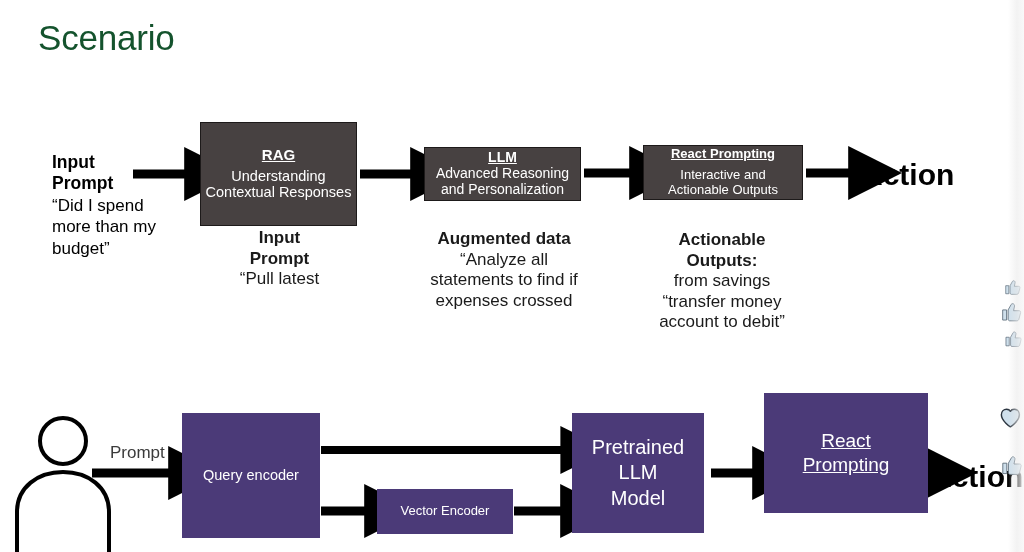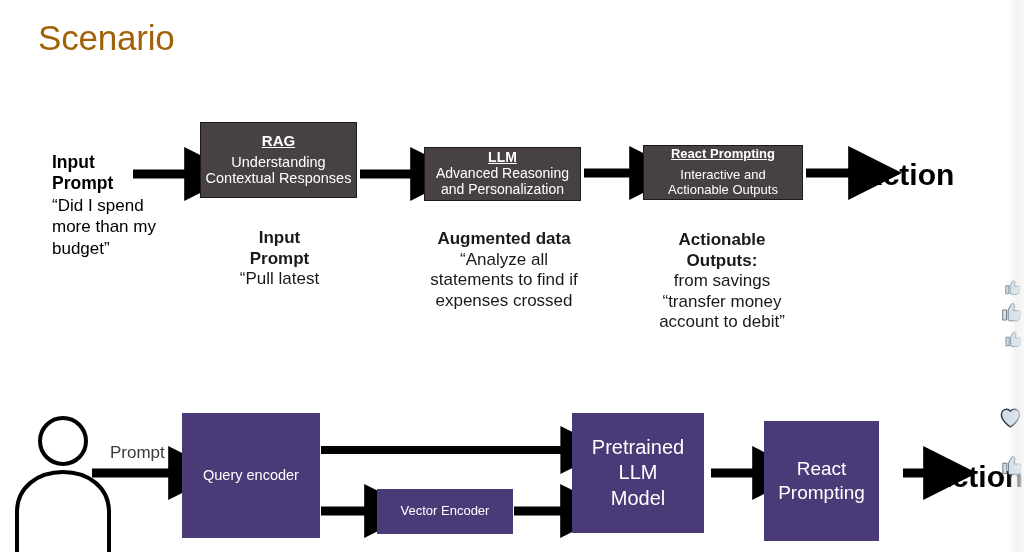--- a/index.html
+++ b/index.html
@@ -23,21 +23,21 @@
     background: #ffffff;
   }
   
   #slide-title {
     position: absolute;
     left: 38px;
     top: 18px;
     font-size: 35px;
     font-weight: 400;
     letter-spacing: -0.2px;
-    color: #a16207;
+    color: #14532d;
     white-space: nowrap;
   }
   
   .proc-box {
     position: absolute;
     box-sizing: border-box;
     display: flex;
     flex-direction: column;
     align-items: center;
     justify-content: center;
@@ -54,21 +54,21 @@
   .box-title {
     font-weight: 700;
     text-decoration: underline;
     line-height: 1.12;
   }
   .box-sub {
     font-weight: 400;
     line-height: 1.14;
   }
   
-  #rag-box { left: 200px; top: 122px; width: 157px; height: 76px; }
+  #rag-box { left: 200px; top: 122px; width: 157px; height: 104px; }
   #rag-box .box-title { font-size: 15px; margin-bottom: 4px; }
   #rag-box .box-sub { font-size: 14.5px; }
   #llm-box { left: 424px; top: 147px; width: 157px; height: 54px; }
   #llm-box .box-title { font-size: 14px; margin-bottom: 1px; }
   #llm-box .box-sub { font-size: 14px; }
   #react-box { left: 643px; top: 145px; width: 160px; height: 55px; }
   #react-box .box-title { font-size: 13px; margin-bottom: 7px; }
   #react-box .box-sub { font-size: 13px; }
   
   .caption {
@@ -128,21 +128,21 @@
     height: 552px;
     pointer-events: none;
   }
   
   #query-encoder-box { left: 182px; top: 413px; width: 138px; height: 125px; align-items: center; }
   #query-encoder-box .box-sub { font-size: 14.5px; }
   #vector-encoder-box { left: 377px; top: 489px; width: 136px; height: 45px; }
   #vector-encoder-box .box-sub { font-size: 13px; }
   #pretrained-box { left: 572px; top: 413px; width: 132px; height: 120px; }
   #pretrained-box .box-sub { font-size: 20px; line-height: 1.26; }
-  #react-prompting-box { left: 764px; top: 421px; width: 115px; height: 120px; }
+  #react-prompting-box { left: 764px; top: 393px; width: 164px; height: 120px; text-decoration: underline; }
   #react-prompting-box .box-sub { font-size: 19px; line-height: 1.26; }
   #prompt-arrow-label {
     position: absolute;
     left: 110px;
     top: 443px;
     font-size: 17px;
     color: #3b3b3b;
     white-space: nowrap;
   }
   

